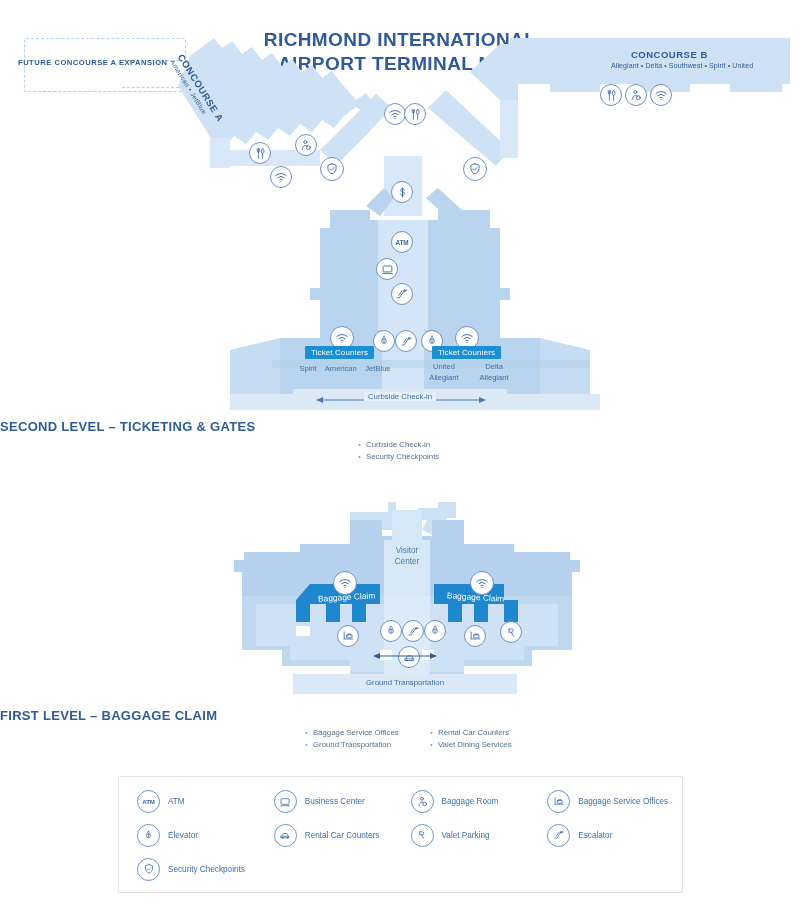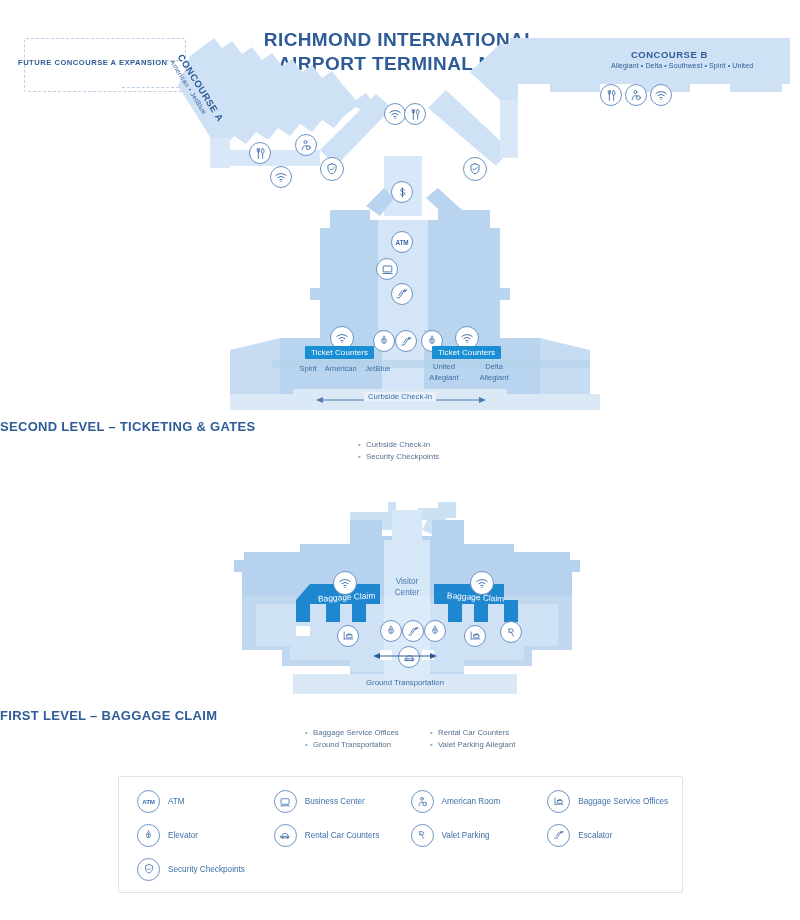--- a/index.html
+++ b/index.html
@@ -95,21 +95,21 @@
   #ground-label{
     position:absolute;left:293px;top:678px;width:224px;
     text-align:center;font-size:7.8px;color:#3f6fa8;
   }
 
   
   .bc-label{
     position:absolute;color:#ffffff;font-size:8.4px;white-space:nowrap;
   }
   #visitor-center{
-    position:absolute;left:381px;top:577px;width:52px;
+    position:absolute;left:381px;top:546px;width:52px;
     text-align:center;font-size:8.2px;color:#4a7ab0;line-height:1.3;
   }
 
   
   .level-title{
     position:absolute;width:800px;left:0;
     font-size:13px;font-weight:bold;letter-spacing:.3px;color:#2f5c98;
   }
   .level-bullets{
     position:absolute;font-size:7.8px;color:#55728f;line-height:1.55;
@@ -511,21 +511,21 @@
   <div class="level-title" style="top:708px;">FIRST LEVEL – BAGGAGE CLAIM</div>
   <div class="level-bullets" style="left:305px;top:727px;">
     <ul>
       <li>Baggage Service Offices</li>
       <li>Ground Transportation</li>
     </ul>
   </div>
   <div class="level-bullets" style="left:430px;top:727px;">
     <ul>
       <li>Rental Car Counters</li>
-      <li>Valet Parking Allegiant</li>
+      <li>Valet Dining Services</li>
     </ul>
   </div>
 
   <div id="legend">
     <div id="legend-grid">
         <div class="legend-item">
           <div class="legend-icon">
             <span style="font-size:6.2px;font-weight:bold;letter-spacing:-.2px;">ATM</span>
           </div>
           <div class="legend-text">ATM</div>
@@ -540,21 +540,21 @@
           <div class="legend-text">Business Center</div>
         </div>
         <div class="legend-item">
           <div class="legend-icon">
             <svg width="13" height="13" viewBox="0 0 24 24" fill="none" stroke="currentColor" stroke-width="1.5" stroke-linecap="round">
               <circle cx="11" cy="7" r="2.6"></circle>
               <path d="M5.5 20c0-4 2.6-7 5.5-7 1.4 0 2.7.6 3.7 1.7"></path>
               <circle cx="16" cy="16.5" r="3.4"></circle>
             </svg>
           </div>
-          <div class="legend-text">American Room</div>
+          <div class="legend-text">Baggage Room</div>
         </div>
         <div class="legend-item">
           <div class="legend-icon">
             <svg width="12" height="12" viewBox="0 0 24 24" fill="none" stroke="currentColor" stroke-width="1.5" stroke-linecap="round" stroke-linejoin="round">
               <path d="M4 3.5v13"></path>
               <path d="M4 16.5h16"></path>
               <rect x="8.5" y="9" width="10" height="5.5" rx="1"></rect>
               <path d="M11 9V7.3h5.5V9"></path>
             </svg>
           </div>

